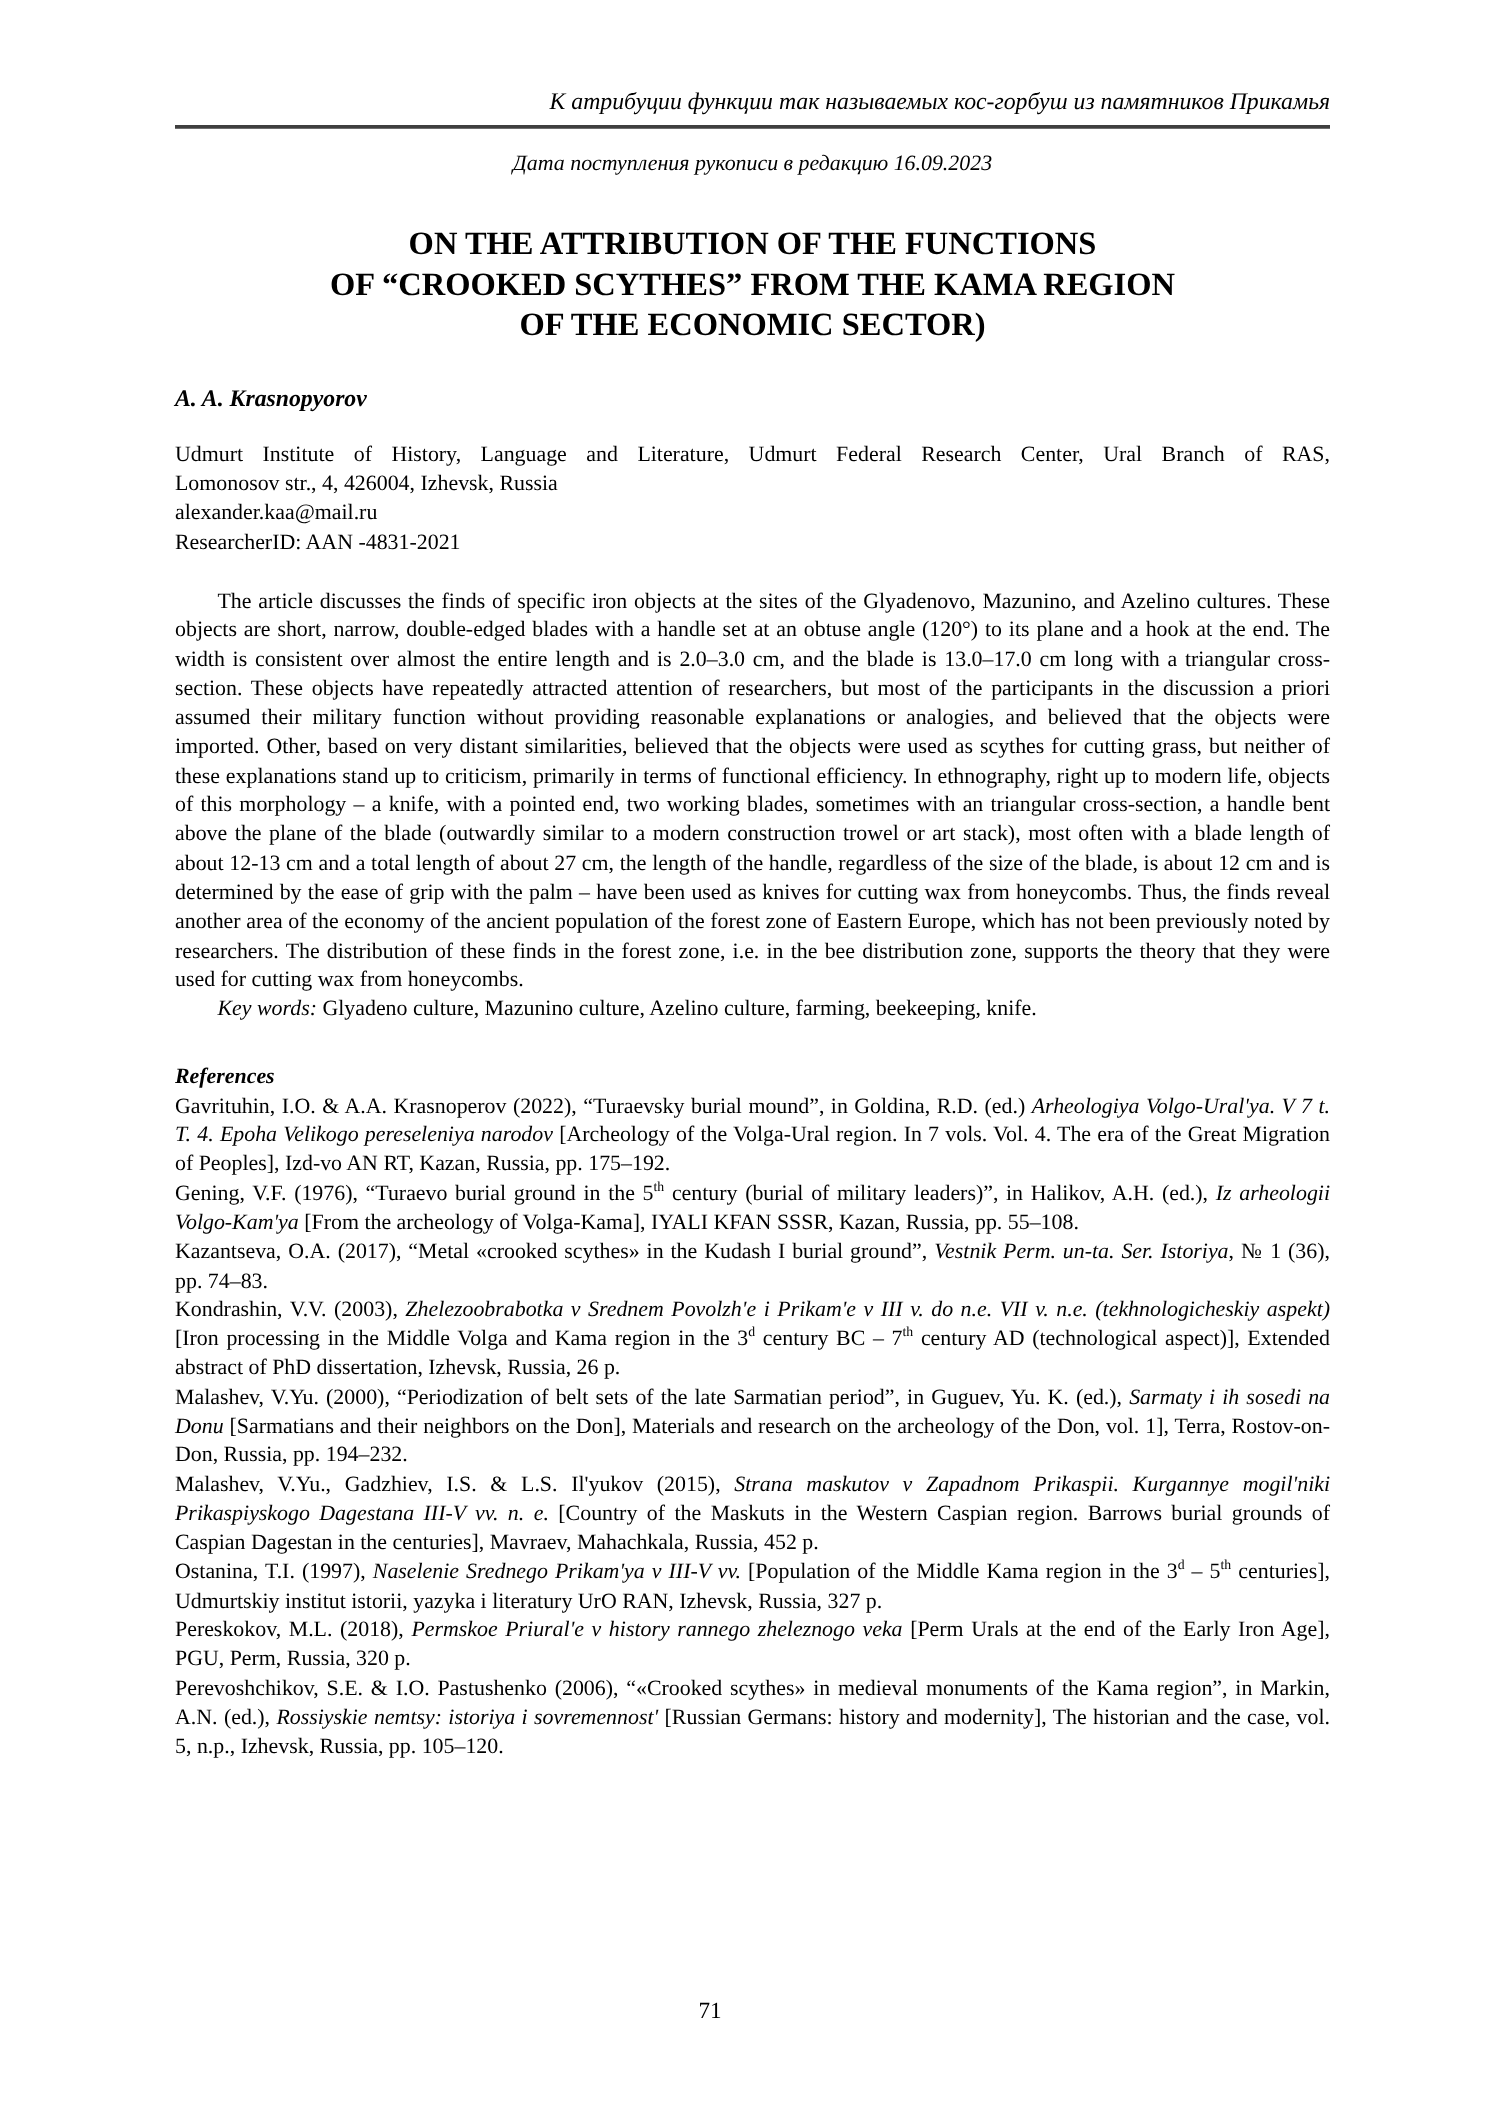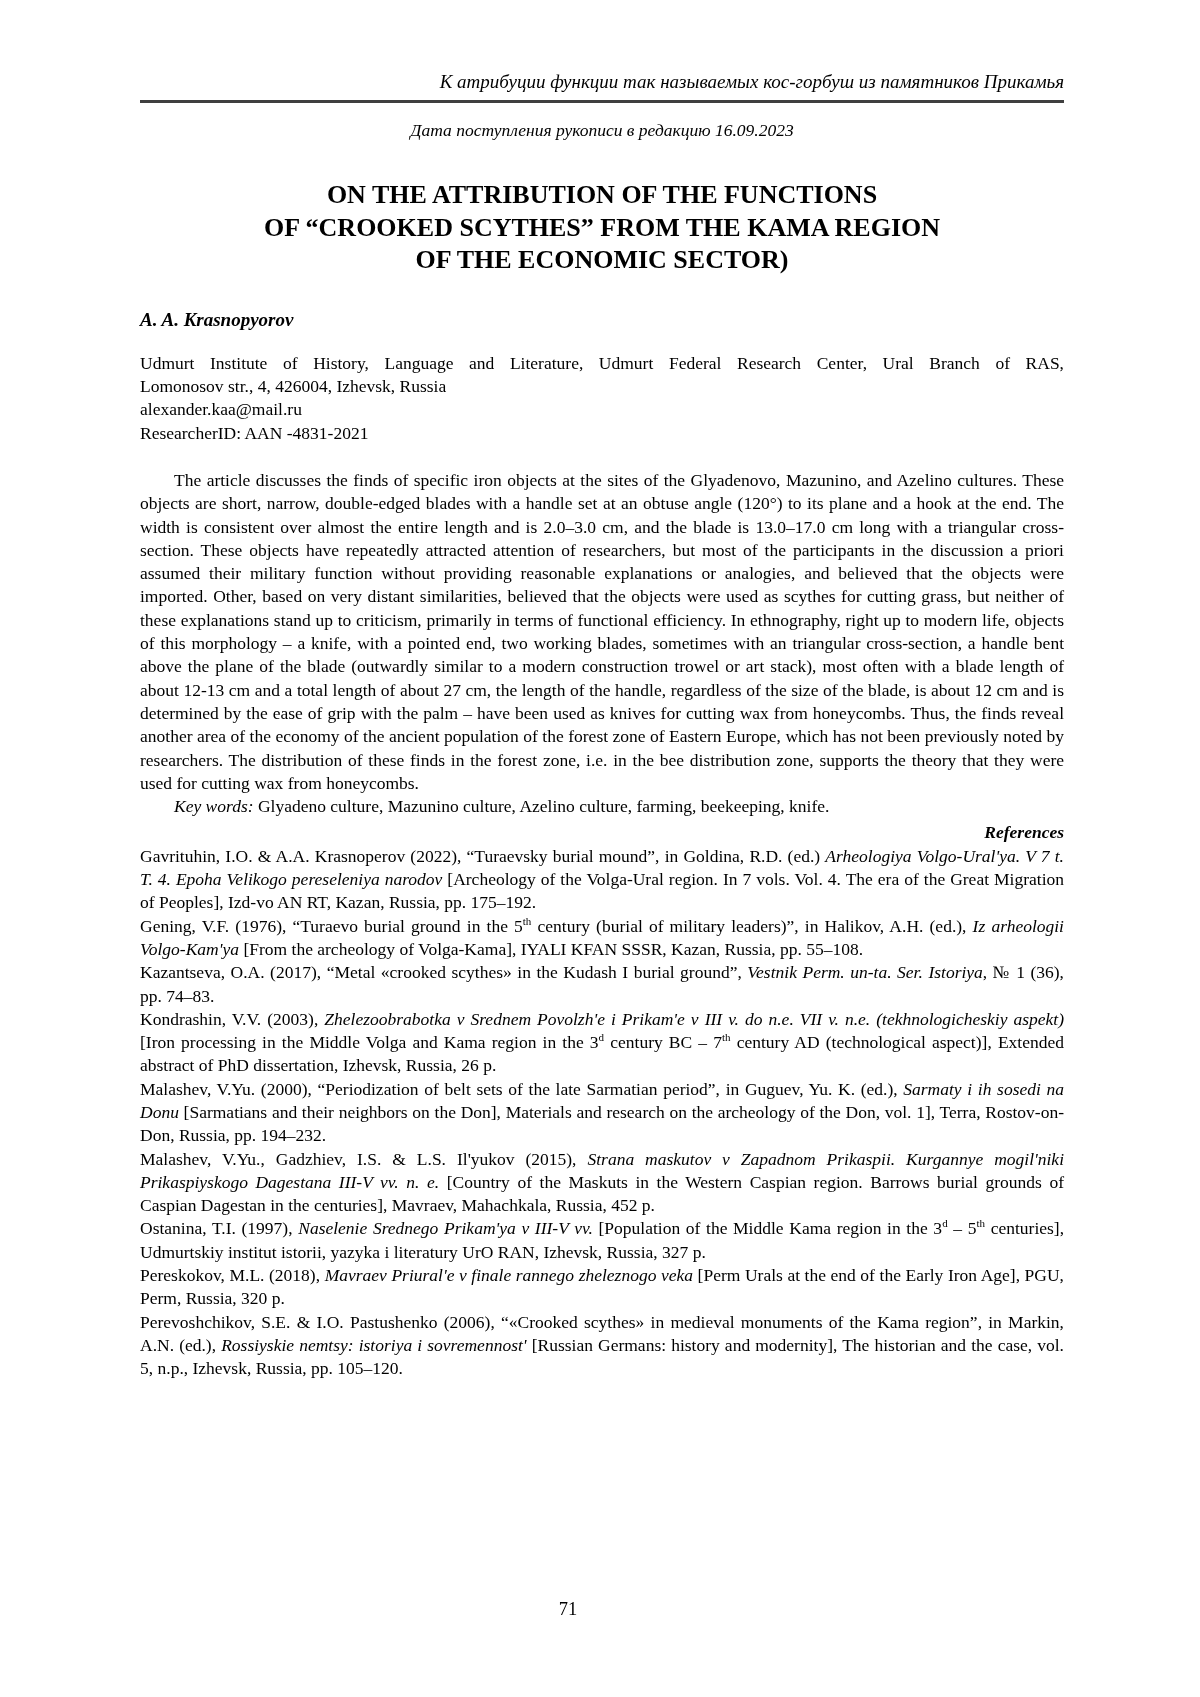--- a/index.html
+++ b/index.html
@@ -67,22 +67,22 @@
   .abstract {
     margin-top: 24px;
     text-align: justify;
     text-indent: 34px;
   }
   .keywords {
     text-align: justify;
     text-indent: 34px;
   }
   .refs-heading {
-    margin-top: 3px;
-    text-align: right;
+    margin-top: 31px;
+    text-align: left;
     font-weight: bold;
     font-style: italic;
   }
   .ref {
     margin: 0;
     text-align: justify;
   }
   sup {
     font-size: 11px;
     line-height: 0;
@@ -131,19 +131,19 @@
   <div class="refs-heading">References</div>
 
   <div>
       <p class="ref"><span>Gavrituhin, I.O. &amp; A.A. Krasnoperov (2022), “Turaevsky burial mound”, in Goldina, R.D. (ed.) </span><span style="font-style: italic;">Arheologiya Volgo-Ural'ya. V 7 t. T. 4. Epoha Velikogo pereseleniya narodov</span><span> [Archeology of the Volga-Ural region. In 7 vols. Vol. 4. The era of the Great Migration of Peoples], Izd-vo AN RT, Kazan, Russia, pp. 175–192.</span></p>
       <p class="ref"><span>Gening, V.F. (1976), “Turaevo burial ground in the 5</span><sup>th</sup><span> century (burial of military leaders)”, in Halikov, A.H. (ed.), </span><span style="font-style: italic;">Iz arheologii Volgo-Kam'ya</span><span> [From the archeology of Volga-Kama], IYALI KFAN SSSR, Kazan, Russia, pp. 55–108.</span></p>
       <p class="ref"><span>Kazantseva, O.A. (2017), “Metal «crooked scythes» in the Kudash I burial ground”, </span><span style="font-style: italic;">Vestnik Perm. un-ta. Ser. Istoriya</span><span>, № 1 (36), pp. 74–83.</span></p>
       <p class="ref"><span>Kondrashin, V.V. (2003), </span><span style="font-style: italic;">Zhelezoobrabotka v Srednem Povolzh'e i Prikam'e v III v. do n.e. VII v. n.e. (tekhnologicheskiy aspekt)</span><span> [Iron processing in the Middle Volga and Kama region in the 3</span><sup>d</sup><span> century BC – 7</span><sup>th</sup><span> century AD (technological aspect)], Extended abstract of PhD dissertation, Izhevsk, Russia, 26 p.</span></p>
       <p class="ref"><span>Malashev, V.Yu. (2000), “Periodization of belt sets of the late Sarmatian period”, in Guguev, Yu. K. (ed.), </span><span style="font-style: italic;">Sarmaty i ih sosedi na Donu</span><span> [Sarmatians and their neighbors on the Don], Materials and research on the archeology of the Don, vol. 1], Terra, Rostov-on-Don, Russia, pp. 194–232.</span></p>
       <p class="ref"><span>Malashev, V.Yu., Gadzhiev, I.S. &amp; L.S. Il'yukov (2015), </span><span style="font-style: italic;">Strana maskutov v Zapadnom Prikaspii. Kurgannye mogil'niki Prikaspiyskogo Dagestana III-V vv. n. e.</span><span> [Country of the Maskuts in the Western Caspian region. Barrows burial grounds of Caspian Dagestan in the centuries], Mavraev, Mahachkala, Russia, 452 p.</span></p>
       <p class="ref"><span>Ostanina, T.I. (1997), </span><span style="font-style: italic;">Naselenie Srednego Prikam'ya v III-V vv.</span><span> [Population of the Middle Kama region in the 3</span><sup>d</sup><span> – 5</span><sup>th</sup><span> centuries], Udmurtskiy institut istorii, yazyka i literatury UrO RAN, Izhevsk, Russia, 327 p.</span></p>
-      <p class="ref"><span>Pereskokov, M.L. (2018), </span><span style="font-style: italic;">Mavraev Priural'e v finale rannego zheleznogo veka</span><span> [Perm Urals at the end of the Early Iron Age], PGU, Perm, Russia, 320 p.</span></p>
+      <p class="ref"><span>Pereskokov, M.L. (2018), </span><span style="font-style: italic;">Permskoe Priural'e v history rannego zheleznogo veka</span><span> [Perm Urals at the end of the Early Iron Age], PGU, Perm, Russia, 320 p.</span></p>
       <p class="ref"><span>Perevoshchikov, S.E. &amp; I.O. Pastushenko (2006), “«Crooked scythes» in medieval monuments of the Kama region”, in Markin, A.N. (ed.), </span><span style="font-style: italic;">Rossiyskie nemtsy: istoriya i sovremennost'</span><span> [Russian Germans: history and modernity], The historian and the case, vol. 5, n.p., Izhevsk, Russia, pp. 105–120.</span></p>
     </div>
 
   <div class="page-number">71</div>
 
 </div>
 
 </body></html>

